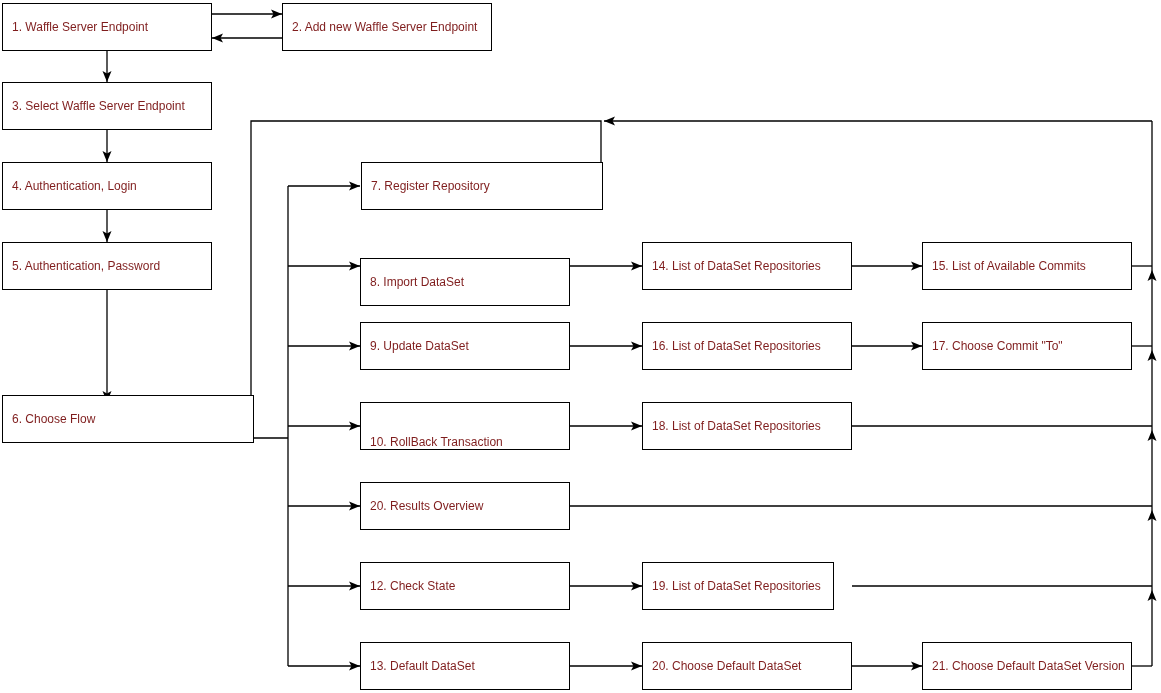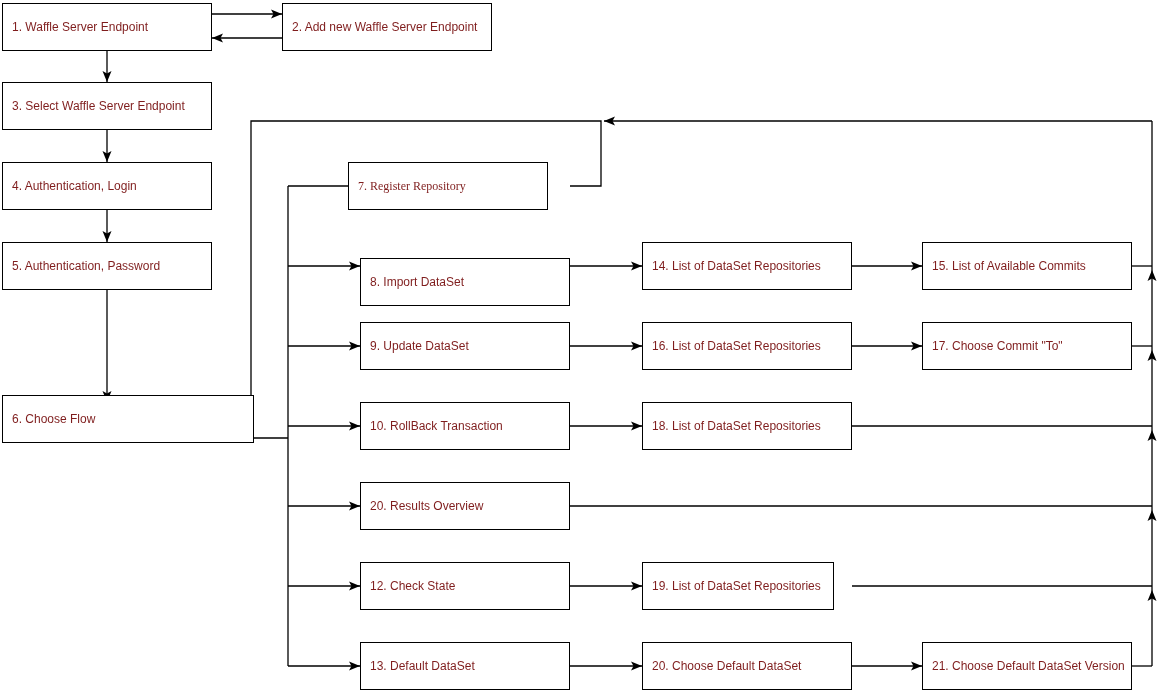--- a/index.html
+++ b/index.html
@@ -110,30 +110,30 @@
     </div>
     <div class="node" style="left: 2px; top: 162px; width: 210px; height: 48px;">
       <span class="node-label">4. Authentication, Login</span>
     </div>
     <div class="node" style="left: 2px; top: 242px; width: 210px; height: 48px;">
       <span class="node-label">5. Authentication, Password</span>
     </div>
     <div class="node" style="left: 2px; top: 395px; width: 252px; height: 48px;">
       <span class="node-label">6. Choose Flow</span>
     </div>
-    <div class="node" style="left: 348px; top: 162px; width: 200px; height: 48px; font-family: Liberation Serif, serif;">
+    <div class="node" style="left: 361px; top: 162px; width: 242px; height: 48px;">
       <span class="node-label">7. Register Repository</span>
     </div>
     <div class="node" style="left: 360px; top: 258px; width: 210px; height: 48px;">
       <span class="node-label">8. Import DataSet</span>
     </div>
     <div class="node" style="left: 360px; top: 322px; width: 210px; height: 48px;">
       <span class="node-label">9. Update DataSet</span>
     </div>
-    <div class="node" style="left: 360px; top: 402px; width: 210px; height: 48px;">
+    <div class="node" style="left: 360px; top: 402px; width: 210px; height: 48px; align-items: flex-end;">
       <span class="node-label">10. RollBack Transaction</span>
     </div>
     <div class="node" style="left: 360px; top: 482px; width: 210px; height: 48px;">
       <span class="node-label">20. Results Overview</span>
     </div>
     <div class="node" style="left: 360px; top: 562px; width: 210px; height: 48px;">
       <span class="node-label">12. Check State</span>
     </div>
     <div class="node" style="left: 360px; top: 642px; width: 210px; height: 48px;">
       <span class="node-label">13. Default DataSet</span>

